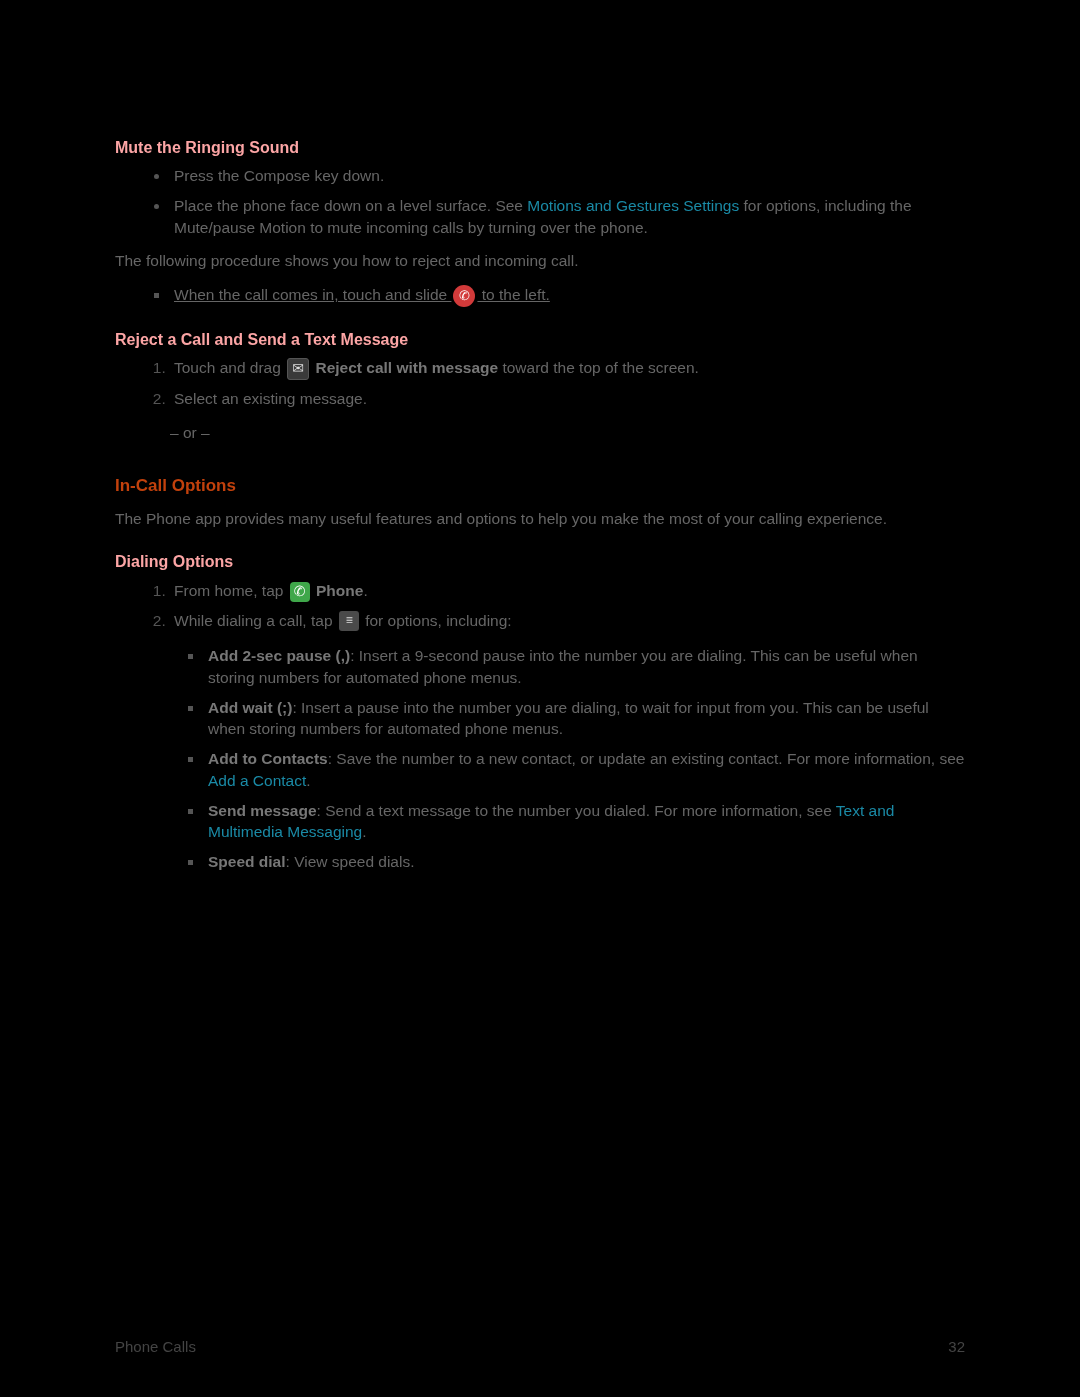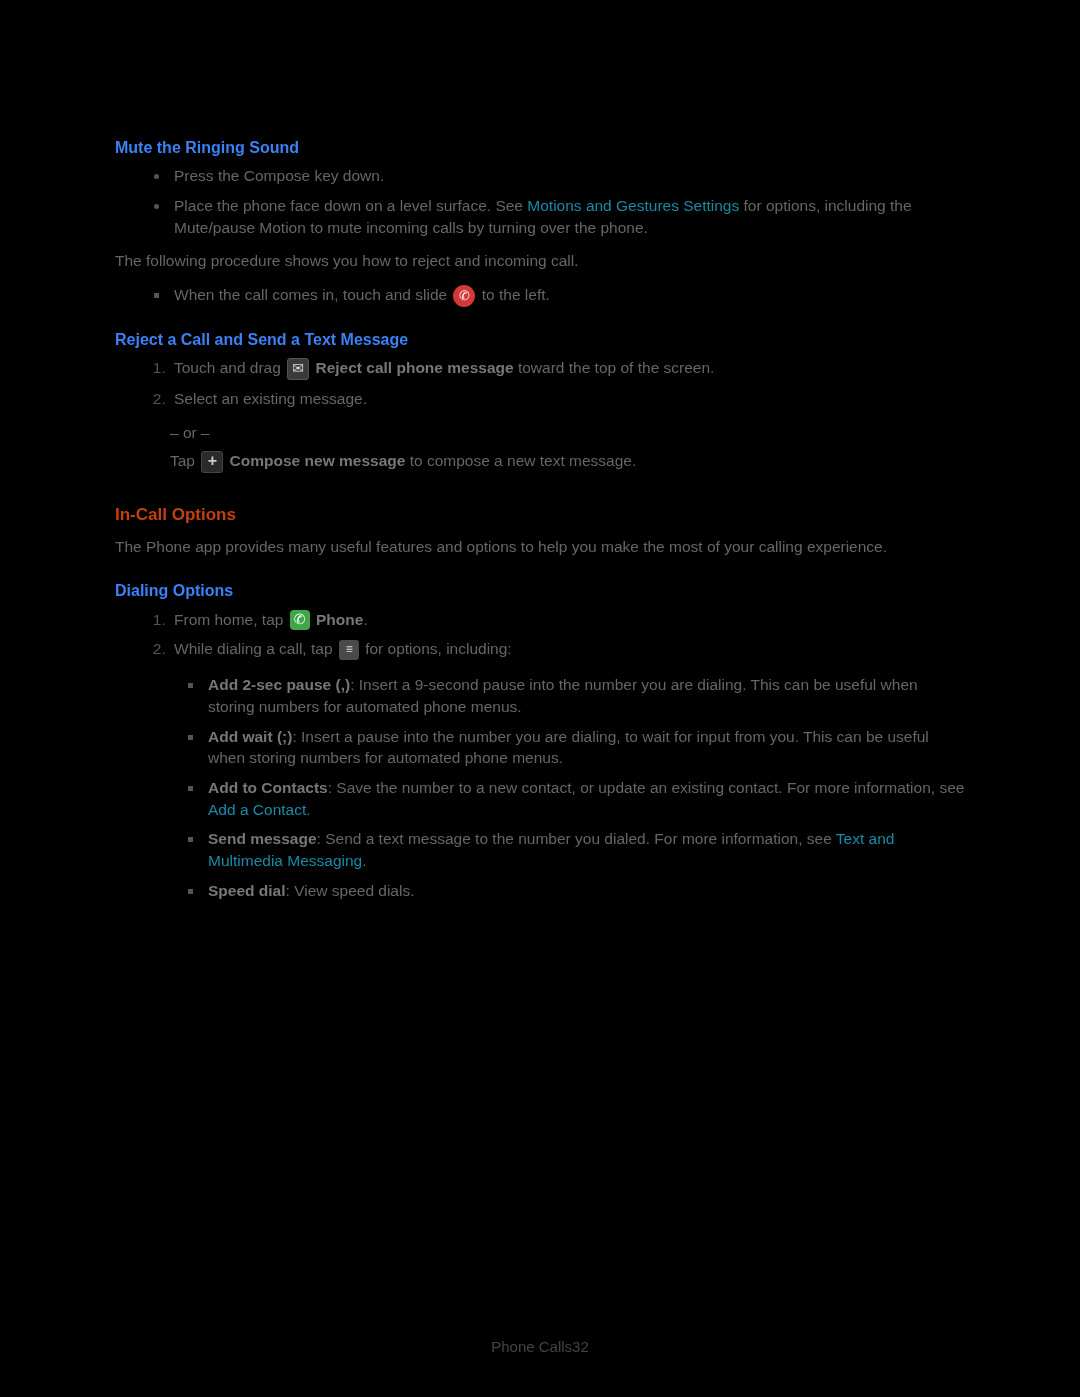--- a/index.html
+++ b/index.html
@@ -14,41 +14,41 @@
   .page {
     width: 1080px;
     min-height: 1397px;
     margin: 0 auto;
     background: #000;
     position: relative;
     box-sizing: border-box;
     padding: 115px 115px 60px 115px;
   }
   h3 {
-    color: #3b82f6;
+    color: #fca5a5;
     font-weight: bold;
     font-size: 16px;
     margin: 22px 0 6px 0;
   }
   h2.major {
     color: #c2410c;
     font-weight: bold;
     font-size: 17px;
     margin: 30px 0 10px 0;
   }
   p.body {
     margin: 6px 0 12px 0;
     color: #666;
   }
   ul.bullets, ol.numbers, ul.squares, ul.subsquares {
     margin: 6px 0 12px 0;
     padding-left: 55px;
   }
   ul.bullets { list-style-type: disc; }
-  ul.squares { list-style-type: square; padding-left: 55px; }
+  ul.squares { list-style-type: square; padding-left: 55px; text-decoration: underline; }
   ul.subsquares { list-style-type: square; padding-left: 85px; }
   ol.numbers { list-style-type: decimal; }
   li { color: #666; margin-bottom: 8px; padding-left: 4px; }
   li::marker { color: #555; }
   .link { color: #1a8aa6; }
   strong.b { color: #777; font-weight: bold; }
   .icon {
     display: inline-block;
     vertical-align: middle;
     width: 20px; height: 20px;
@@ -79,21 +79,21 @@
     background: #4a4a4a; color: #ddd; font-size: 12px;
     letter-spacing: -1px;
   }
   .indent { padding-left: 55px; color:#666; margin:6px 0; }
   .footer {
     position: absolute;
     bottom: 40px;
     left: 115px;
     right: 115px;
     display: flex;
-    justify-content: center;
+    justify-content: space-between;
     color: #444;
     font-size: 15px;
   }
 </style>
 </head>
 <body>
 
 <div class="page">
 
   <h3>Mute the Ringing Sound</h3>
@@ -107,28 +107,25 @@
   <p class="body">The following procedure shows you how to reject and incoming call.</p>
   <ul class="squares">
     <li>
       <span>When the call comes in, touch and slide </span><span class="icon icon-reject-call">✆</span><span> to the left.</span>
     </li>
   </ul>
 
   <h3>Reject a Call and Send a Text Message</h3>
   <ol class="numbers">
     <li>
-      <span>Touch and drag </span><span class="icon icon-message">✉</span><strong class="b"> Reject call phone message</strong><span> toward the top of the screen.</span>
+      <span>Touch and drag </span><span class="icon icon-message">✉</span><strong class="b"> Reject call with message</strong><span> toward the top of the screen.</span>
     </li>
     <li>Select an existing message.</li>
   </ol>
   <p class="indent">– or –</p>
-  <p class="indent">
-    <span>Tap </span><span class="icon icon-plus">+</span><strong class="b"> Compose new message</strong><span> to compose a new text message.</span>
-  </p>
 
   <h2 class="major">In-Call Options</h2>
   <p class="body">The Phone app provides many useful features and options to help you make the most of your calling experience.</p>
 
   <h3>Dialing Options</h3>
   <ol class="numbers">
     <li>
       <span>From home, tap </span><span class="icon icon-phone">✆</span><strong class="b"> Phone</strong><span>.</span>
     </li>
     <li>

